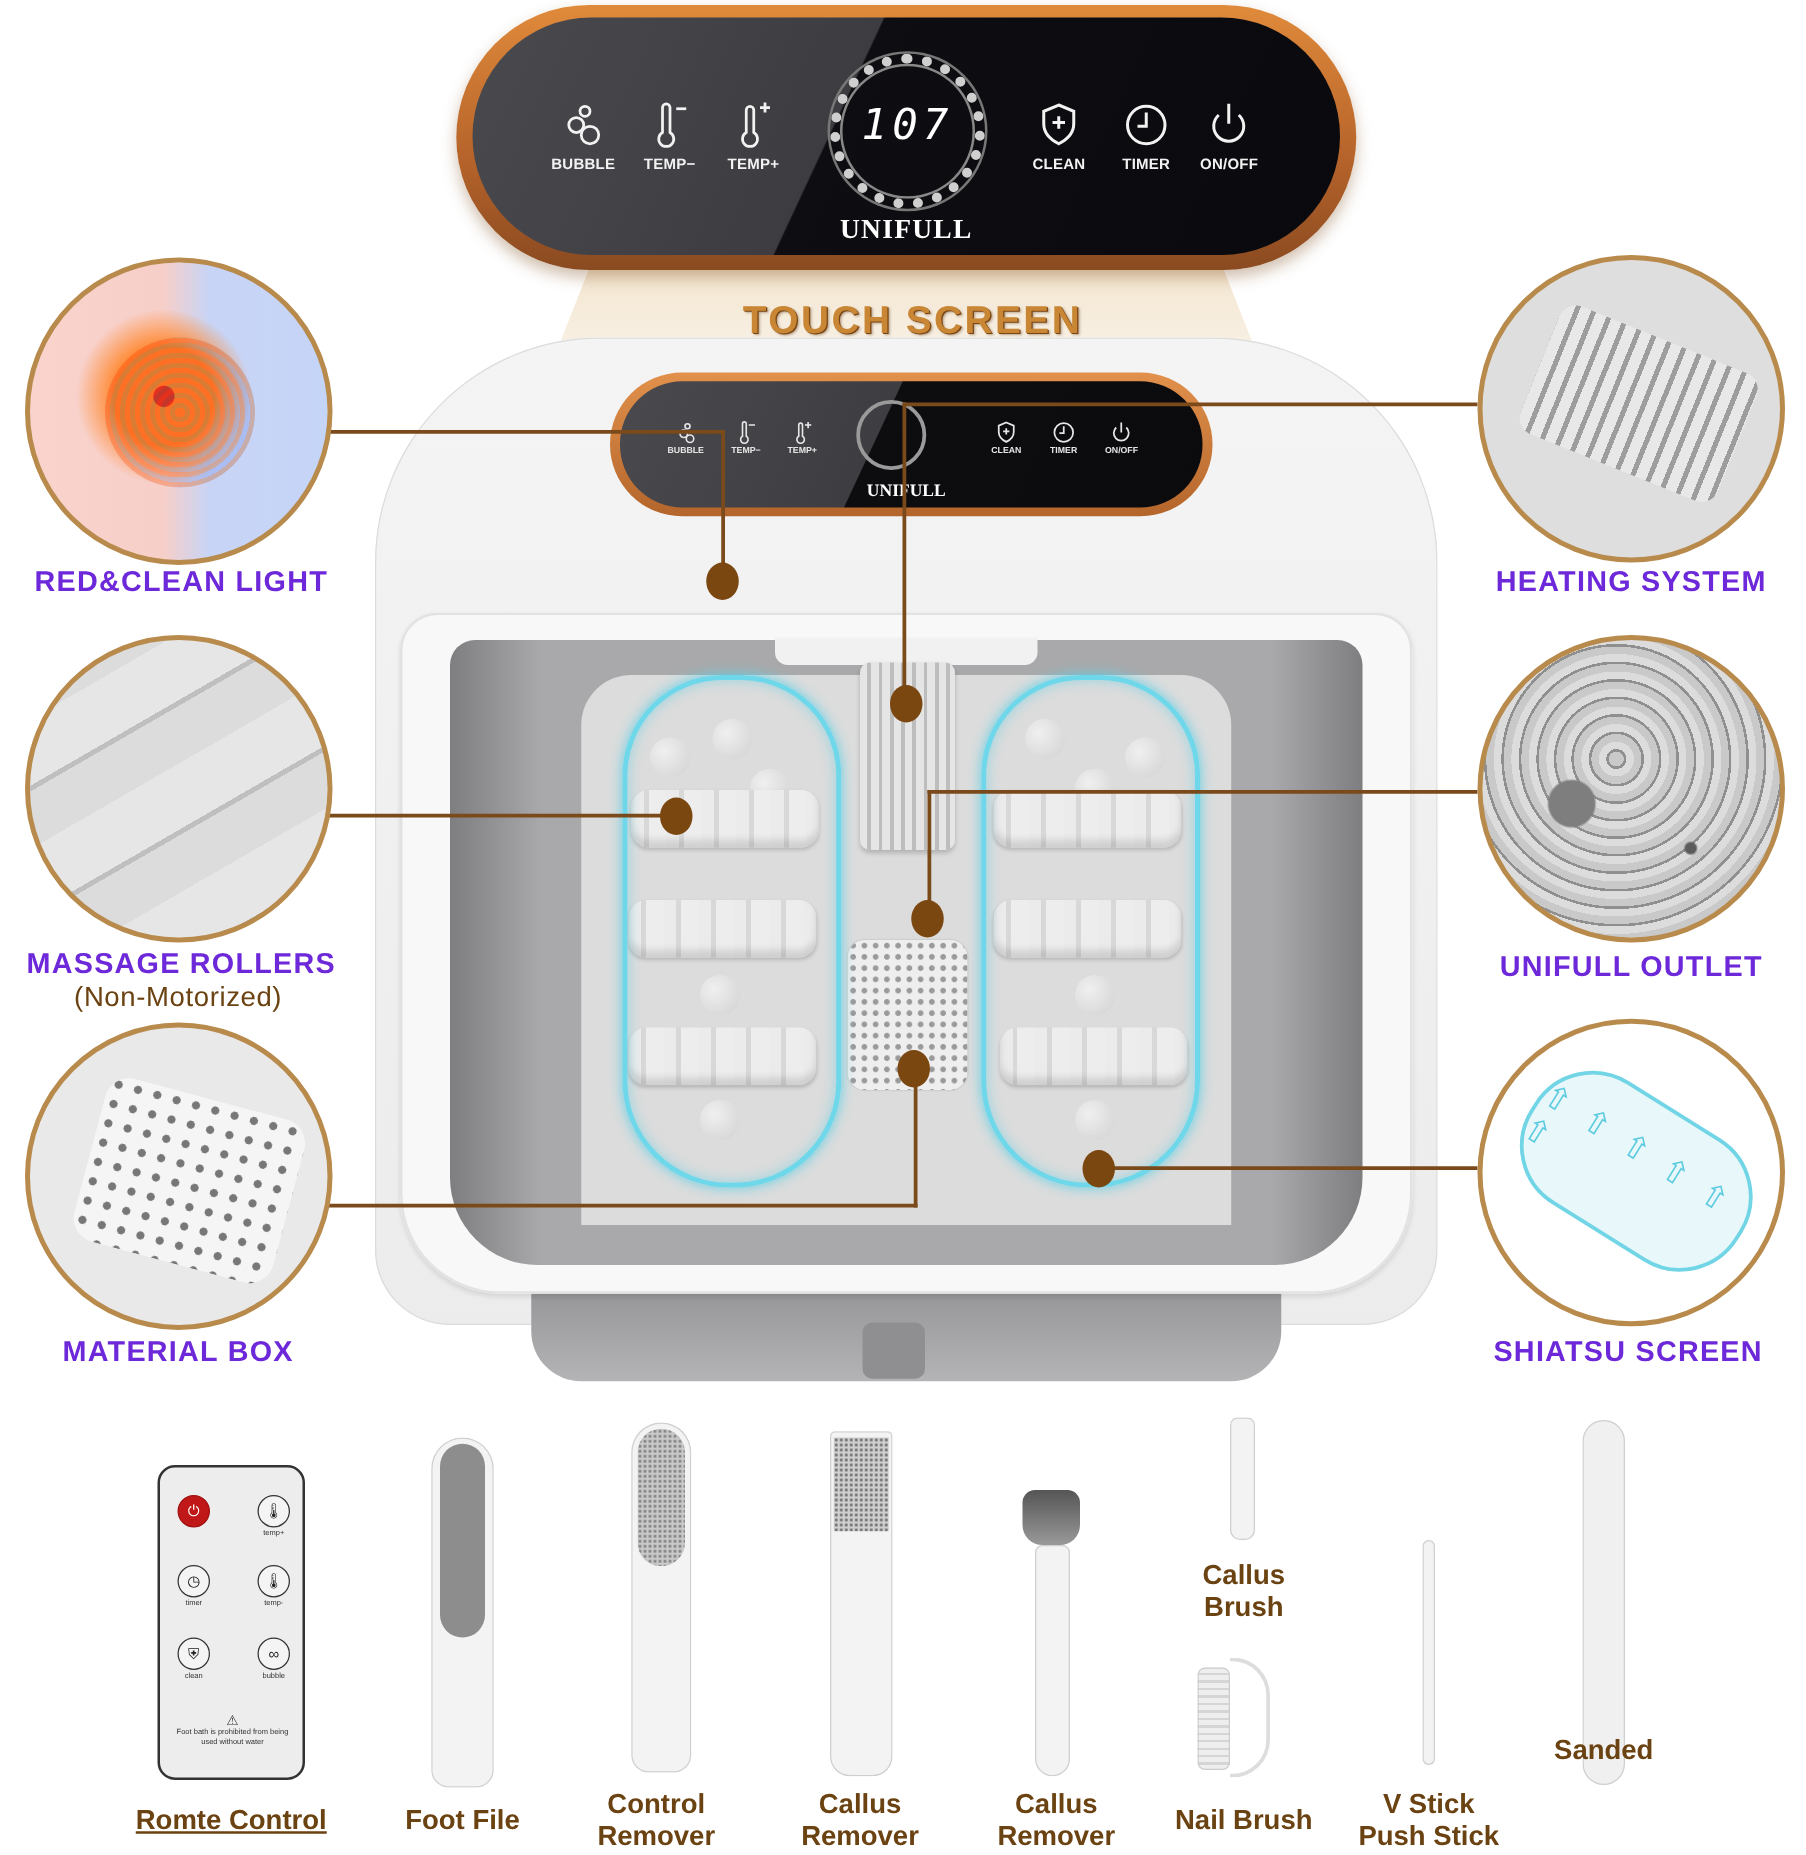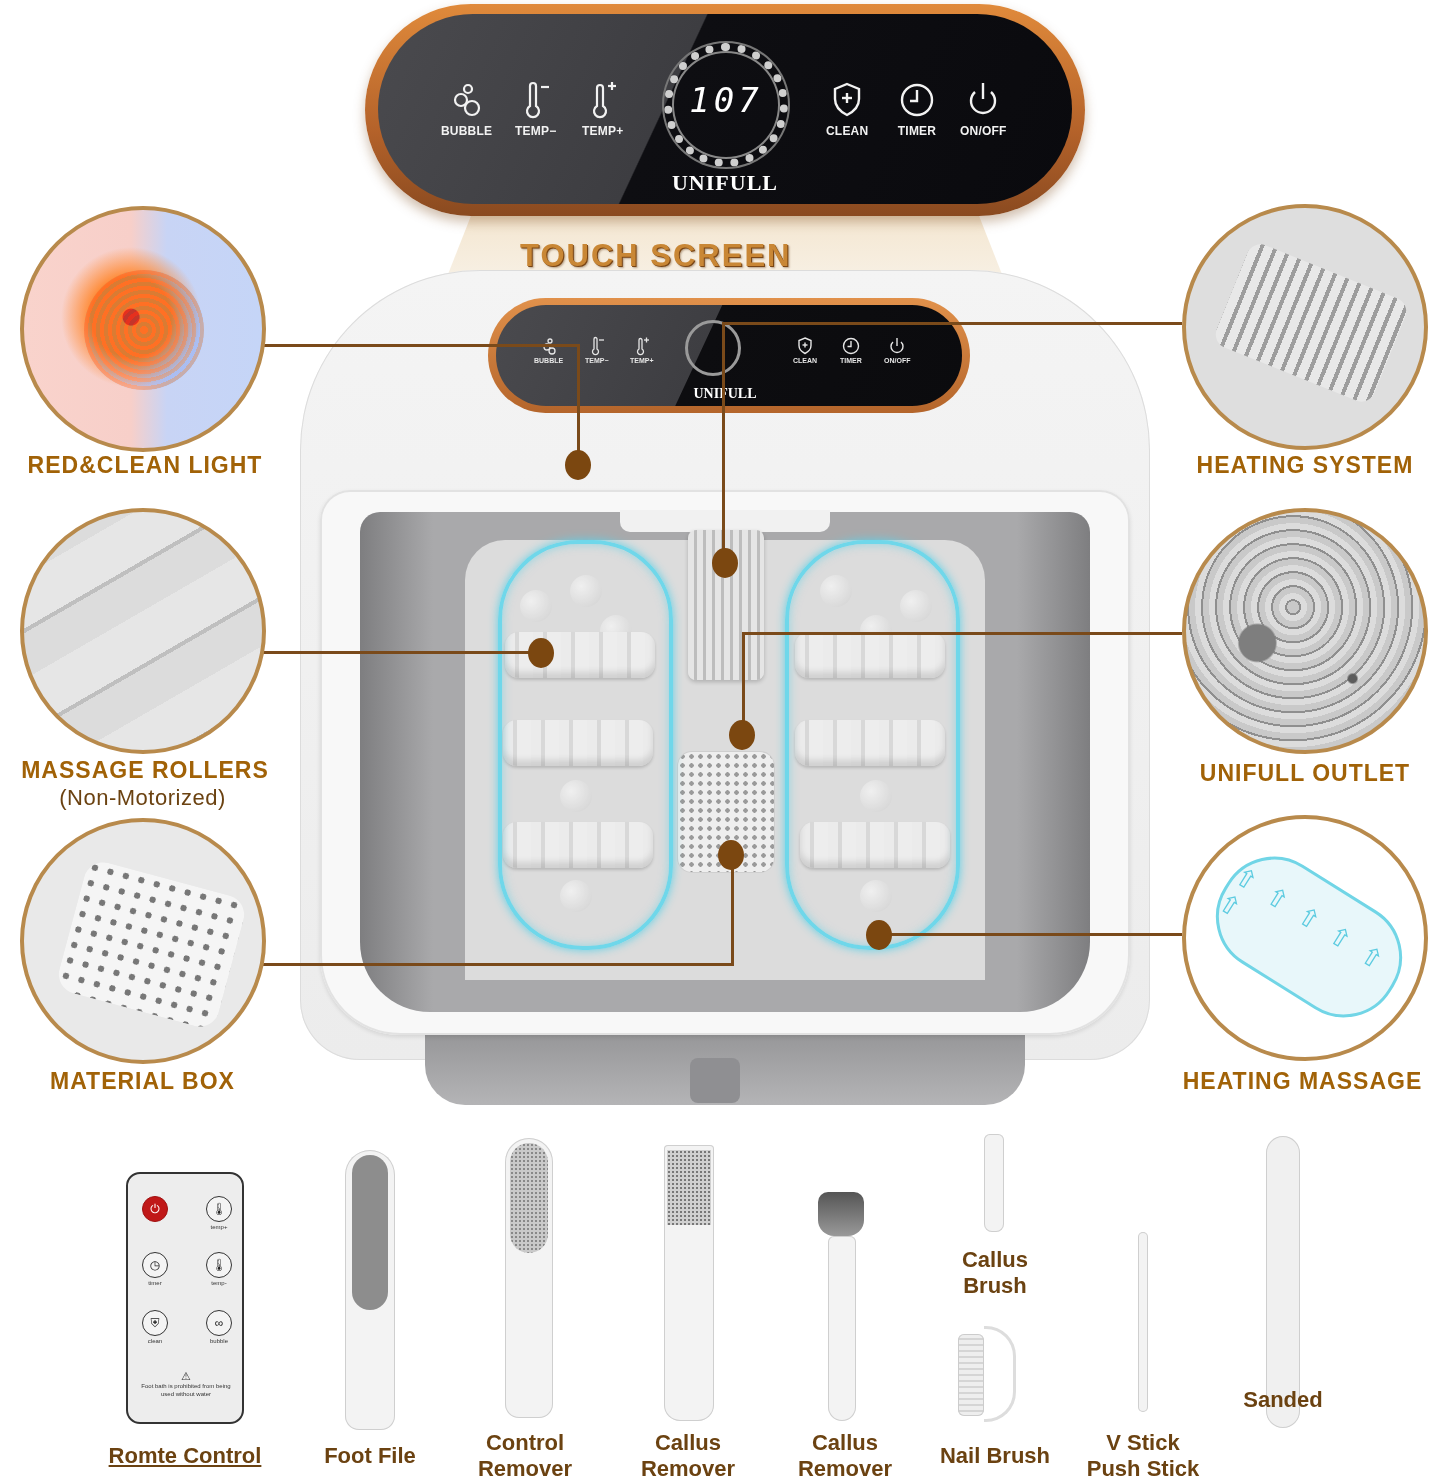--- a/index.html
+++ b/index.html
@@ -35,21 +35,21 @@
   }
   .display-val {
     position: absolute; left: 664px; top: 80px; width: 124px; text-align: center;
     font-family: "DejaVu Sans Mono", monospace; color: #fff; font-size: 34px; font-style: italic; letter-spacing: 4px;
   }
   .brand-big {
     position: absolute; left: 600px; top: 170px; width: 250px; text-align: center;
     font-family: "Liberation Serif", serif; font-weight: bold; font-size: 22px; color: #fff; letter-spacing: 1px;
   }
   .touch-title {
-    position: absolute; left: 520px; top: 238px; width: 420px; text-align: left;
+    position: absolute; left: 520px; top: 238px; width: 420px; text-align: center;
     font-weight: bold; font-size: 31px; color: #c98735; letter-spacing: 2px;
     text-shadow: 1px 1px 0 #7a4514, 2px 2px 2px rgba(90,50,10,0.4);
   }
 
   
   .tub-top {
     position: absolute; left: 300px; top: 270px; width: 850px; height: 790px;
     border-radius: 180px 180px 60px 60px;
     background: linear-gradient(180deg, #f4f4f4 0%, #ececec 100%);
     box-shadow: inset 0 0 0 1px #dcdcdc;
@@ -115,21 +115,21 @@
     font-family:"Liberation Serif",serif; font-weight:bold; font-size:14px; color:#fff; }
 
   
   .line { position:absolute; background:#7a4a1a; }
   .dot { position:absolute; width:26px; height:30px; border-radius:50%; background:#7b4710; }
   .feat-circle {
     position:absolute; width:246px; height:246px; border-radius:50%; border:4px solid #b88a4c;
     overflow:hidden; background:#eee;
   }
   .feat-label {
-    position:absolute; font-weight:bold; font-size:23px; color:#a16207; letter-spacing:1px; text-align:center;
+    position:absolute; font-weight:bold; font-size:23px; color:#6d28d9; letter-spacing:1px; text-align:center;
   }
   .feat-sub { position:absolute; font-size:22px; color:#6b4211; text-align:center; letter-spacing:0.5px; }
 
   .img-light { background: radial-gradient(circle at 45% 45%, #e53b2a 0 8px, #ff8a33 9px 40px, transparent 70px),
                linear-gradient(90deg,#f9d3cc 0%,#f7cfc9 45%,#c8d4f5 60%,#c5d5f7 100%); }
   .img-light::after { content:""; position:absolute; left:60px; top:60px; width:120px; height:120px; border-radius:50%;
                background: repeating-radial-gradient(circle, rgba(255,120,40,0.6) 0 4px, rgba(80,130,240,0.35) 4px 8px);
                mix-blend-mode: multiply; opacity:.6; }
   .img-rollers { background:
       repeating-linear-gradient(-30deg,#dcdcdc 0 40px,#bfbfbf 40px 44px,#e6e6e6 44px 90px); }
@@ -338,21 +338,21 @@
 <div class="feat-circle img-box" style="left:20px;top:818px;"></div>
 <div class="feat-label" style="left:0px;top:1068px;width:285px;">MATERIAL BOX</div>
 
 <div class="feat-circle img-heat" style="left:1182px;top:204px;"></div>
 <div class="feat-label" style="left:1170px;top:452px;width:270px;">HEATING SYSTEM</div>
 
 <div class="feat-circle img-bubble" style="left:1182px;top:508px;"></div>
 <div class="feat-label" style="left:1170px;top:760px;width:270px;">UNIFULL OUTLET</div>
 
 <div class="feat-circle img-shiatsu" style="left:1182px;top:815px;"></div>
-<div class="feat-label" style="left:1160px;top:1068px;width:285px;">HEATING MASSAGE</div>
+<div class="feat-label" style="left:1160px;top:1068px;width:285px;">SHIATSU SCREEN</div>
 
 <div class="remote">
   <div class="rbtn" style="left:14px;top:22px;background:#c01818;border-color:#a01010;color:#fff;">⏻</div>
   <div class="rbtn" style="left:78px;top:22px;">🌡</div>
   <div class="rlbl" style="left:71px;top:50px;">temp+</div>
   <div class="rbtn" style="left:14px;top:78px;">◷</div>
   <div class="rlbl" style="left:7px;top:106px;">timer</div>
   <div class="rbtn" style="left:78px;top:78px;">🌡</div>
   <div class="rlbl" style="left:71px;top:106px;">temp-</div>
   <div class="rbtn" style="left:14px;top:136px;">⛨</div>

